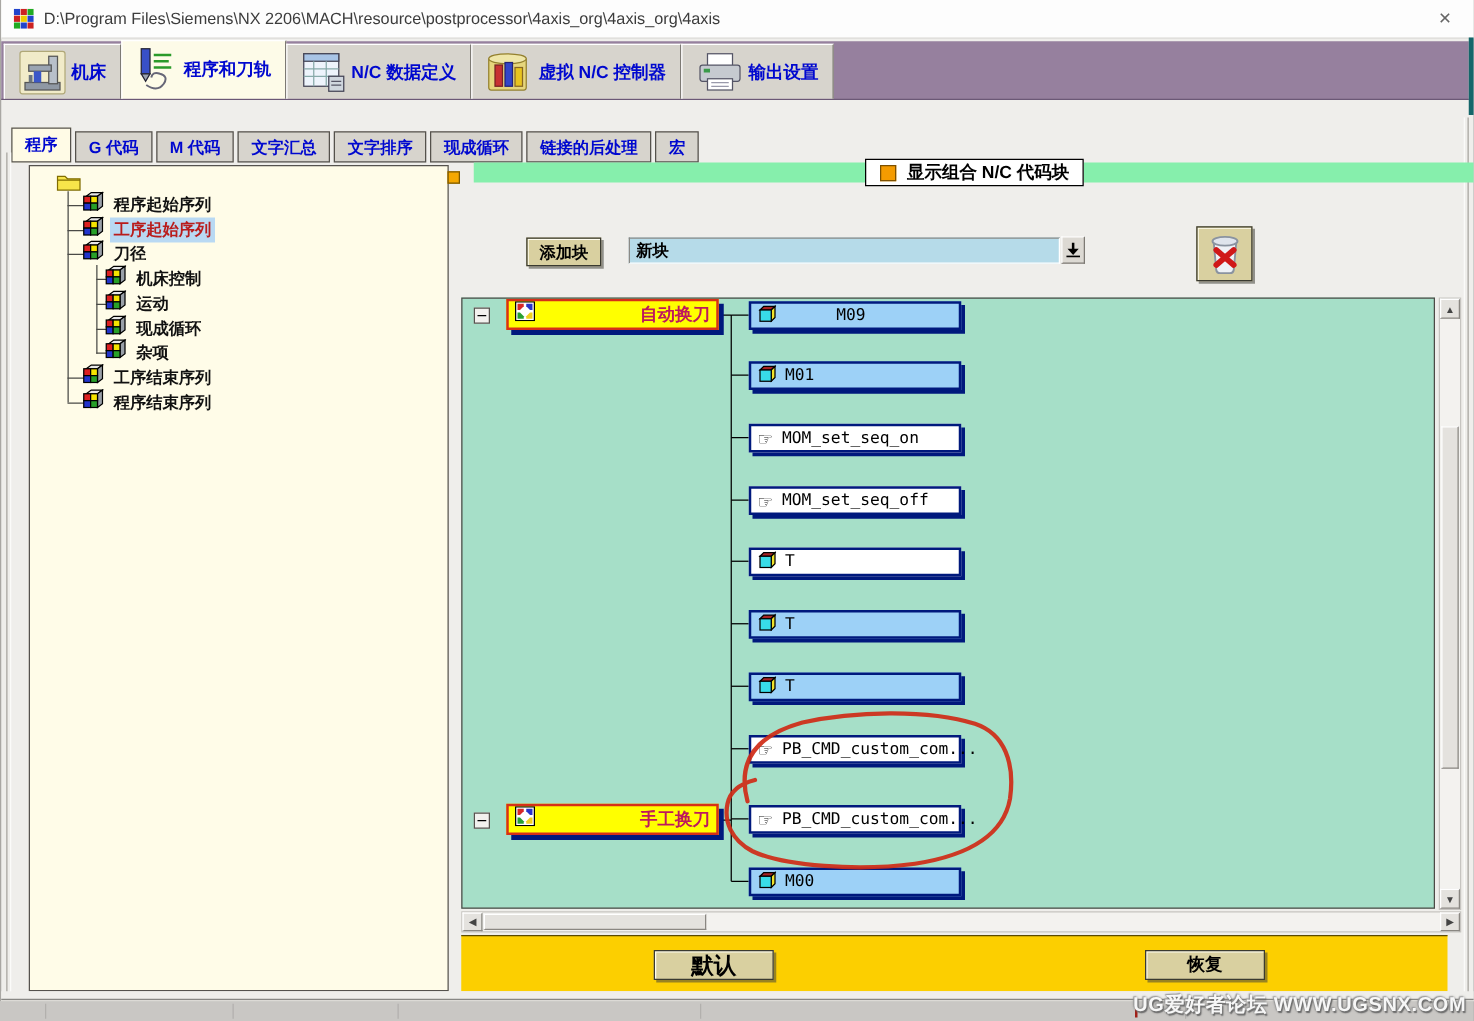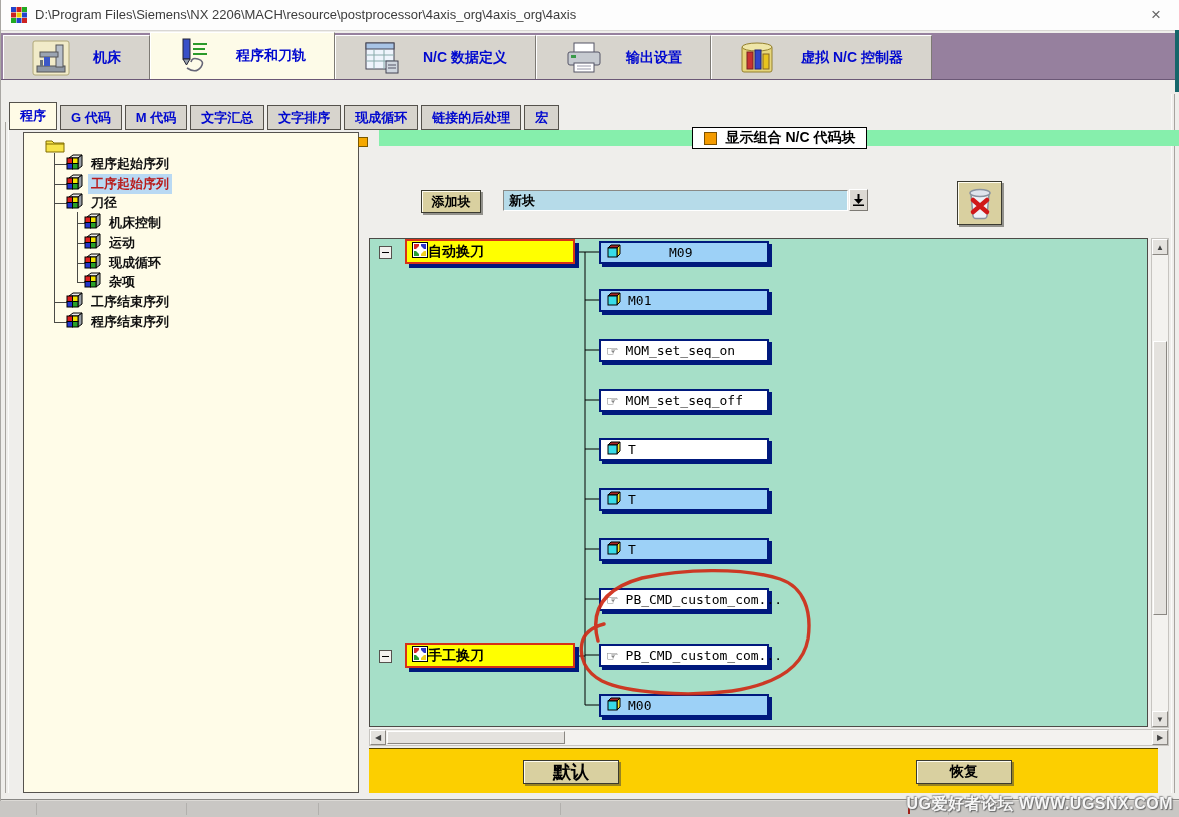--- a/index.html
+++ b/index.html
@@ -13,21 +13,21 @@
   .app-icon{position:absolute;left:10px;top:7px;width:16px;height:16px;}
   .win-title{position:absolute;left:34px;top:7px;font-size:13px;color:#3c3c3c;white-space:nowrap;}
   .close-btn{position:absolute;right:12px;top:3px;width:24px;height:24px;text-align:center;
              font-size:17px;color:#666;line-height:24px;cursor:default;}
   
   .toolbar{position:absolute;left:0;top:30px;width:1174px;height:49px;}
   .toolbar-purple{position:absolute;left:0;top:3px;width:1174px;height:46px;background:#96809e;
                   border-bottom:1px solid #6b5876;}
   #main-tabs{position:absolute;left:2px;top:2px;display:flex;align-items:flex-end;height:47px;}
   .mtab{height:44px;background:#d7d4cd;border-top:1px solid #fff;border-left:1px solid #fff;
-        border-right:1px solid #7d7a74;display:flex;align-items:center;gap:23px;padding:0 28px;
+        border-right:1px solid #7d7a74;display:flex;align-items:center;gap:4px;padding:0 11px;
         box-sizing:border-box;text-align:right;}
   .mtab.active{background:#fdfbe8;height:47px;}
   .mtab-lb{font-weight:bold;font-size:14px;color:#0008cf;white-space:nowrap;}
   .mtab-ic{display:inline-flex;}
   .teal-sliver{position:absolute;left:1174px;top:30px;width:5px;height:62px;background:#15666a;}
   
   #sub-tabs{position:absolute;left:8px;top:102px;display:flex;align-items:flex-end;height:28px;}
   .stab{height:25px;background:#d7d4cd;border:1px solid #55524c;margin-right:3px;padding:0 10px;
         font-weight:bold;font-size:13px;color:#0008cf;display:flex;align-items:center;
         box-sizing:border-box;white-space:nowrap;}
@@ -71,21 +71,21 @@
   .canvas svg.layer{position:absolute;left:0;top:0;pointer-events:none;}
   .nblock{position:absolute;left:229px;width:170px;height:23px;border:2px solid #00197d;
           box-shadow:3px 3px 0 #00197d;display:flex;align-items:center;gap:7px;padding-left:5px;
           box-sizing:border-box;z-index:2;}
   .nblock.blue{background:#9dd1f7;} .nblock.white{background:#ffffff;}
   .nblock .txt{font-family:"DejaVu Sans Mono",monospace;font-size:13px;color:#000;white-space:nowrap;}
   .hand-ic{font-size:14px;line-height:14px;color:#111;}
   .gblock{position:absolute;left:35px;width:170px;height:25px;background:#ffff00;border:2px solid #d63018;
           box-shadow:4px 4px 0 #00197d;display:flex;align-items:center;padding:0 5px;
           box-sizing:border-box;z-index:2;}
-  .gblock .glb{flex:1;text-align:left;font-weight:bold;font-size:14px;color:#000000;}
+  .gblock .glb{flex:1;text-align:right;font-weight:bold;font-size:14px;color:#be185d;}
   .expander{position:absolute;left:9px;width:13px;height:13px;background:#f2f1ee;border:1px solid #55524e;
             box-sizing:border-box;display:flex;align-items:center;justify-content:center;z-index:2;}
   .expander .minus{width:7px;height:1px;background:#000;}
   
   .vsb{position:absolute;left:1150px;top:238px;width:18px;height:490px;background:#f3f2ef;
        border:1px solid #c6c4c0;box-sizing:border-box;}
   .hsb{position:absolute;left:368px;top:729px;width:800px;height:17px;background:#f3f2ef;
        border:1px solid #c6c4c0;box-sizing:border-box;}
   .sb-btn{position:absolute;background:#e4e2de;border-top:1px solid #fff;border-left:1px solid #fff;
           border-right:1px solid #8a8782;border-bottom:1px solid #8a8782;box-sizing:border-box;
@@ -165,41 +165,41 @@
                 <rect x="2" y="2" width="28" height="6" fill="#a8c4e6" stroke="#445"></rect>
                 <path d="M2 14 h28 M2 20 h28 M10 8 v20 M20 8 v20" stroke="#8aa" fill="none"></path>
                 <rect x="22" y="20" width="12" height="12" fill="#cfd6de" stroke="#445"></rect>
                 <path d="M24 24 h8 M24 27 h8" stroke="#556"></path>
               </svg>
             </span>
             <span class="mtab-lb">N/C 数据定义</span>
           </div>
           <div class="mtab">
             <span class="mtab-ic">
+              <svg width="38" height="36" viewBox="0 0 38 36">
+                <rect x="2" y="6" width="30" height="26" rx="2" fill="#e6d67c" stroke="#94802e"></rect>
+                <ellipse cx="17" cy="7" rx="15" ry="4" fill="#efe6a8" stroke="#94802e"></ellipse>
+                <rect x="7" y="12" width="6" height="17" fill="#c83232" stroke="#722"></rect>
+                <rect x="15" y="10" width="6" height="19" fill="#3246c8" stroke="#227"></rect>
+                <rect x="23" y="14" width="6" height="15" fill="#e8c41e" stroke="#862"></rect>
+              </svg>
+            </span>
+            <span class="mtab-lb">虚拟 N/C 控制器</span>
+          </div>
+          <div class="mtab">
+            <span class="mtab-ic">
               <svg width="38" height="34" viewBox="0 0 38 34">
                 <rect x="9" y="2" width="20" height="10" fill="#fff" stroke="#556"></rect>
                 <rect x="3" y="11" width="32" height="13" rx="2" fill="#c6cad0" stroke="#556"></rect>
                 <rect x="6" y="14" width="5" height="3" fill="#3a9a4a"></rect>
                 <rect x="9" y="22" width="20" height="9" fill="#fff" stroke="#556"></rect>
                 <path d="M12 25 h14 M12 28 h14" stroke="#99a"></path>
               </svg>
             </span>
             <span class="mtab-lb">输出设置</span>
-          </div>
-          <div class="mtab">
-            <span class="mtab-ic">
-              <svg width="38" height="36" viewBox="0 0 38 36">
-                <rect x="2" y="6" width="30" height="26" rx="2" fill="#e6d67c" stroke="#94802e"></rect>
-                <ellipse cx="17" cy="7" rx="15" ry="4" fill="#efe6a8" stroke="#94802e"></ellipse>
-                <rect x="7" y="12" width="6" height="17" fill="#c83232" stroke="#722"></rect>
-                <rect x="15" y="10" width="6" height="19" fill="#3246c8" stroke="#227"></rect>
-                <rect x="23" y="14" width="6" height="15" fill="#e8c41e" stroke="#862"></rect>
-              </svg>
-            </span>
-            <span class="mtab-lb">虚拟 N/C 控制器</span>
           </div>
         </div>
     </div>
     <div class="teal-sliver"></div>
 
     <div id="sub-tabs">
         <div class="stab active">
           <span>程序</span>
         </div>
         <div class="stab">

